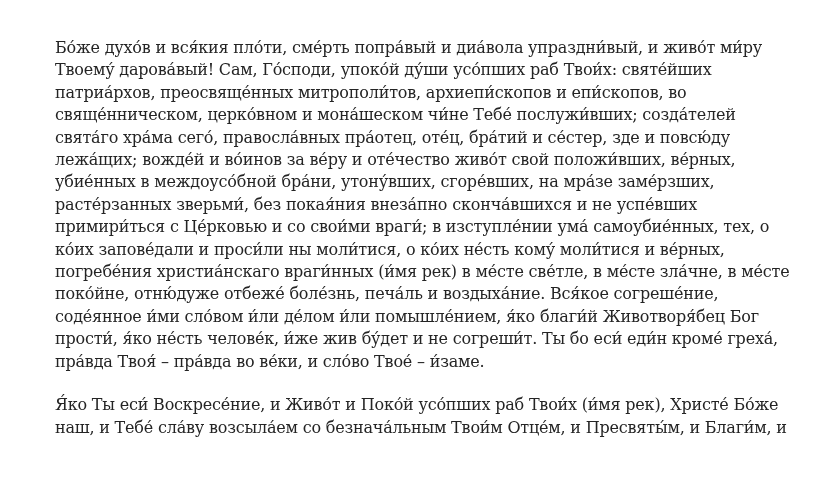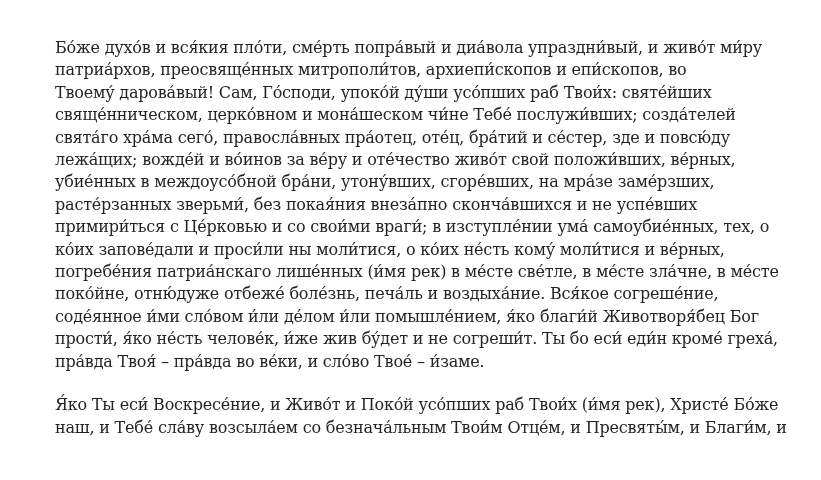--- a/index.html
+++ b/index.html
@@ -32,30 +32,30 @@
     font-weight: normal;
   }
 </style>
 </head>
 <body>
 
 <div class="page">
 
   <div class="paragraph">
     <div class="line">Бо́же духо́в и вся́кия пло́ти, сме́рть попра́вый и диа́вола упраздни́вый, и живо́т ми́ру</div>
+    <div class="line">Твоему́ дарова́вый! Сам, Го́споди, упоко́й ду́ши усо́пших раб Твои́х: святе́йших</div>
     <div class="line">патриа́рхов, преосвяще́нных митрополи́тов, архиепи́скопов и епи́скопов, во</div>
-    <div class="line">Твоему́ дарова́вый! Сам, Го́споди, упоко́й ду́ши усо́пших раб Твои́х: святе́йших</div>
     <div class="line">свяще́нническом, церко́вном и мона́шеском чи́не Тебе́ послужи́вших; созда́телей</div>
     <div class="line">свята́го хра́ма сего́, правосла́вных пра́отец, оте́ц, бра́тий и се́стер, зде и повсю́ду</div>
     <div class="line">лежа́щих; вожде́й и во́инов за ве́ру и оте́чество живо́т свой положи́вших, ве́рных,</div>
     <div class="line">убие́нных в междоусо́бной бра́ни, утону́вших, сгоре́вших, на мра́зе заме́рзших,</div>
     <div class="line">расте́рзанных зверьми́, без покая́ния внеза́пно сконча́вшихся и не успе́вших</div>
     <div class="line">примири́ться с Це́рковью и со свои́ми враги́; в изступле́нии ума́ самоубие́нных, тех, о</div>
     <div class="line">ко́их запове́дали и проси́ли ны моли́тися, о ко́их не́сть кому́ моли́тися и ве́рных,</div>
-    <div class="line">погребе́ния патриа́нскаго лише́нных (и́мя рек) в ме́сте све́тле, в ме́сте зла́чне, в ме́сте</div>
+    <div class="line">погребе́ния христиа́нскаго враги́нных (и́мя рек) в ме́сте све́тле, в ме́сте зла́чне, в ме́сте</div>
     <div class="line">поко́йне, отню́дуже отбеже́ боле́знь, печа́ль и воздыха́ние. Вся́кое согреше́ние,</div>
     <div class="line">соде́янное и́ми сло́вом и́ли де́лом и́ли помышле́нием, я́ко благи́й Животворя́бец Бог</div>
     <div class="line">прости́, я́ко не́сть челове́к, и́же жив бу́дет и не согреши́т. Ты бо еси́ еди́н кроме́ греха́,</div>
     <div class="line">пра́вда Твоя́ – пра́вда во ве́ки, и сло́во Твое́ – и́заме.</div>
   </div>
 
   <div class="paragraph">
     <div class="line">Я́ко Ты еси́ Воскресе́ние, и Живо́т и Поко́й усо́пших раб Твои́х (и́мя рек), Христе́ Бо́же</div>
     <div class="line">наш, и Тебе́ сла́ву возсыла́ем со безнача́льным Твои́м Отце́м, и Пресвяты́м, и Благи́м, и</div>
   </div>

